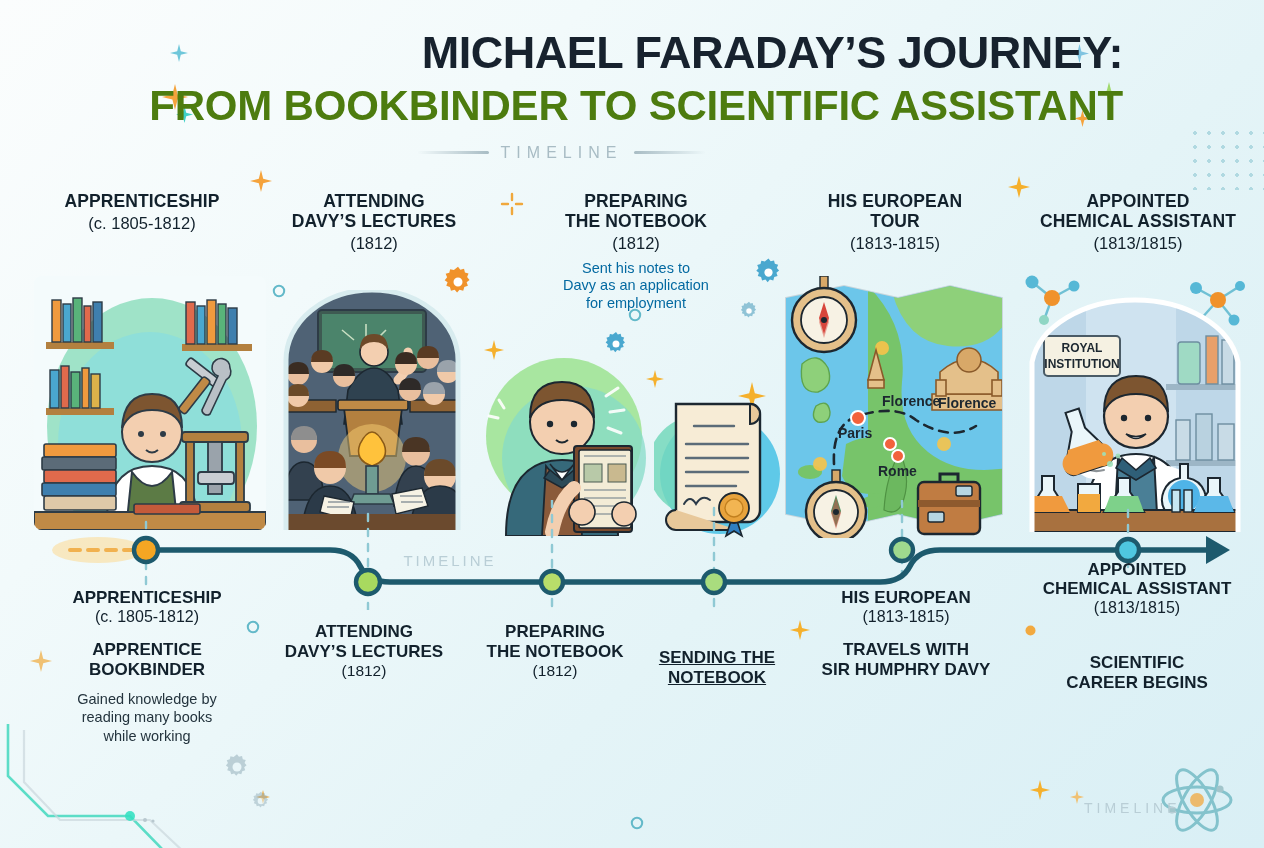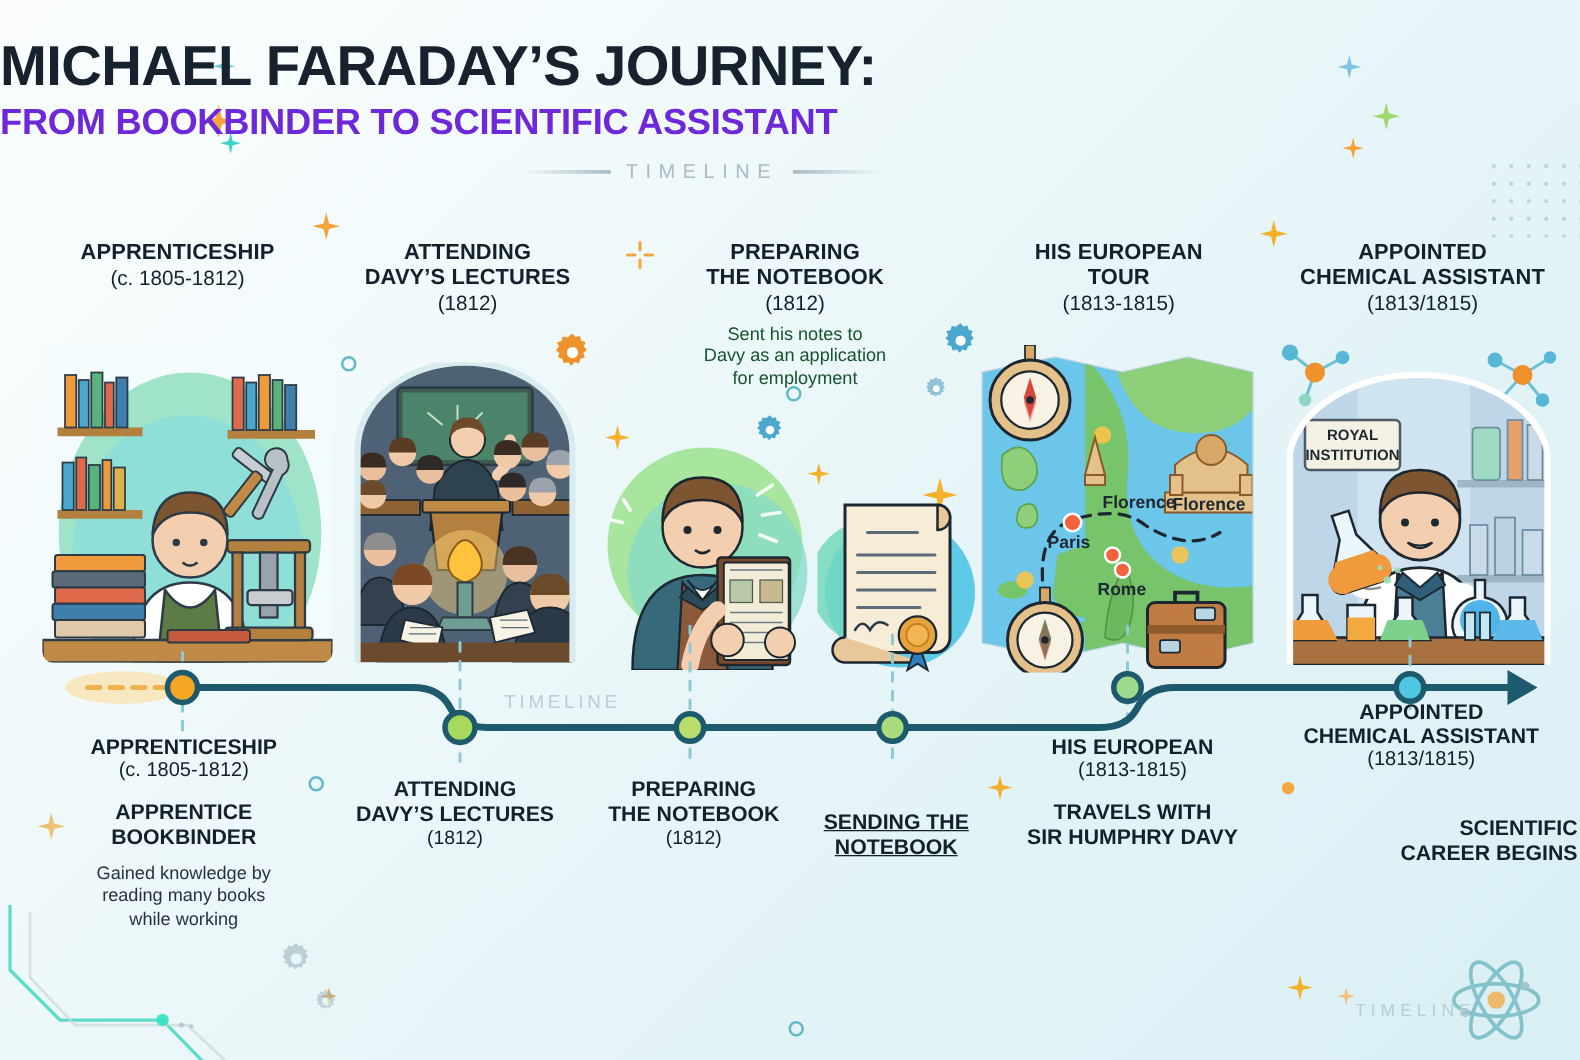--- a/index.html
+++ b/index.html
@@ -14,35 +14,35 @@
 
   
   .spark{position:absolute;pointer-events:none;}
   .dotgrid{position:absolute;top:126px;left:1188px;width:76px;height:64px;
     background-image:radial-gradient(#9fd0da 1.6px, transparent 1.7px);
     background-size:14px 14px;opacity:.75;}
   .circuit{position:absolute;left:-10px;bottom:-6px;width:300px;height:130px;opacity:.95;}
   .gearicon{position:absolute;}
 
   
-  .title-wrap{position:absolute;top:30px;left:0;width:1123px;text-align:left;}
+  .title-wrap{position:absolute;top:30px;left:0;width:1123px;text-align:right;}
   .title1{font-size:45px;font-weight:bold;letter-spacing:-0.5px;color:#17222e;
     line-height:1.02;font-stretch:condensed;}
-  .title2{font-size:29px;font-weight:bold;letter-spacing:-0.2px;color:#6d28d9;margin-top:6px;}
+  .title2{font-size:42px;font-weight:bold;letter-spacing:-0.2px;color:#4d7c0f;margin-top:6px;}
   .tl-label{display:flex;align-items:center;justify-content:center;gap:12px;margin-top:14px;}
   .tl-label span{font-size:16px;letter-spacing:6px;color:#a8bcc4;font-weight:normal;}
   .tl-rule{width:72px;height:3px;border-radius:2px;
      background:linear-gradient(90deg,rgba(168,188,196,0),#a8bcc4);}
   .tl-rule.r{background:linear-gradient(90deg,#a8bcc4,rgba(168,188,196,0));}
 
   
   .tophead{position:absolute;text-align:center;line-height:1.14;}
   .tophead .h{font-size:17.5px;font-weight:bold;color:#12212c;letter-spacing:.1px;}
   .tophead .y{font-size:16.5px;color:#12212c;margin-top:2px;}
-  .tophead .sub{font-size:14.5px;color:#14532d;margin-top:7px;line-height:1.22;}
+  .tophead .sub{font-size:14.5px;color:#0369a1;margin-top:7px;line-height:1.22;}
 
   
   .panel{position:absolute;overflow:hidden;}
 
   
   .axis{position:absolute;left:0;top:500px;width:1264px;height:110px;}
 
   
   .bot{position:absolute;text-align:center;}
   .bot .h1{font-size:17px;font-weight:bold;color:#12212c;line-height:1.13;}
@@ -644,16 +644,16 @@
 
   <div class="bot" style="left:800px;top:588px;width:212px;">
     <div class="h1">HIS EUROPEAN</div>
     <div class="y1">(1813-1815)</div>
     <div class="h2">TRAVELS WITH<br>SIR HUMPHRY DAVY</div>
   </div>
 
   <div class="bot" style="left:1012px;top:560px;width:250px;">
     <div class="h1">APPOINTED<br>CHEMICAL ASSISTANT</div>
     <div class="y1">(1813/1815)</div>
-    <div class="h2" style="margin-top:36px;text-align:right;">SCIENTIFIC<br>CAREER BEGINS</div>
+    <div class="h2" style="margin-top:36px;">SCIENTIFIC<br>CAREER BEGINS</div>
   </div>
 
 </div>
 
 </body></html>

